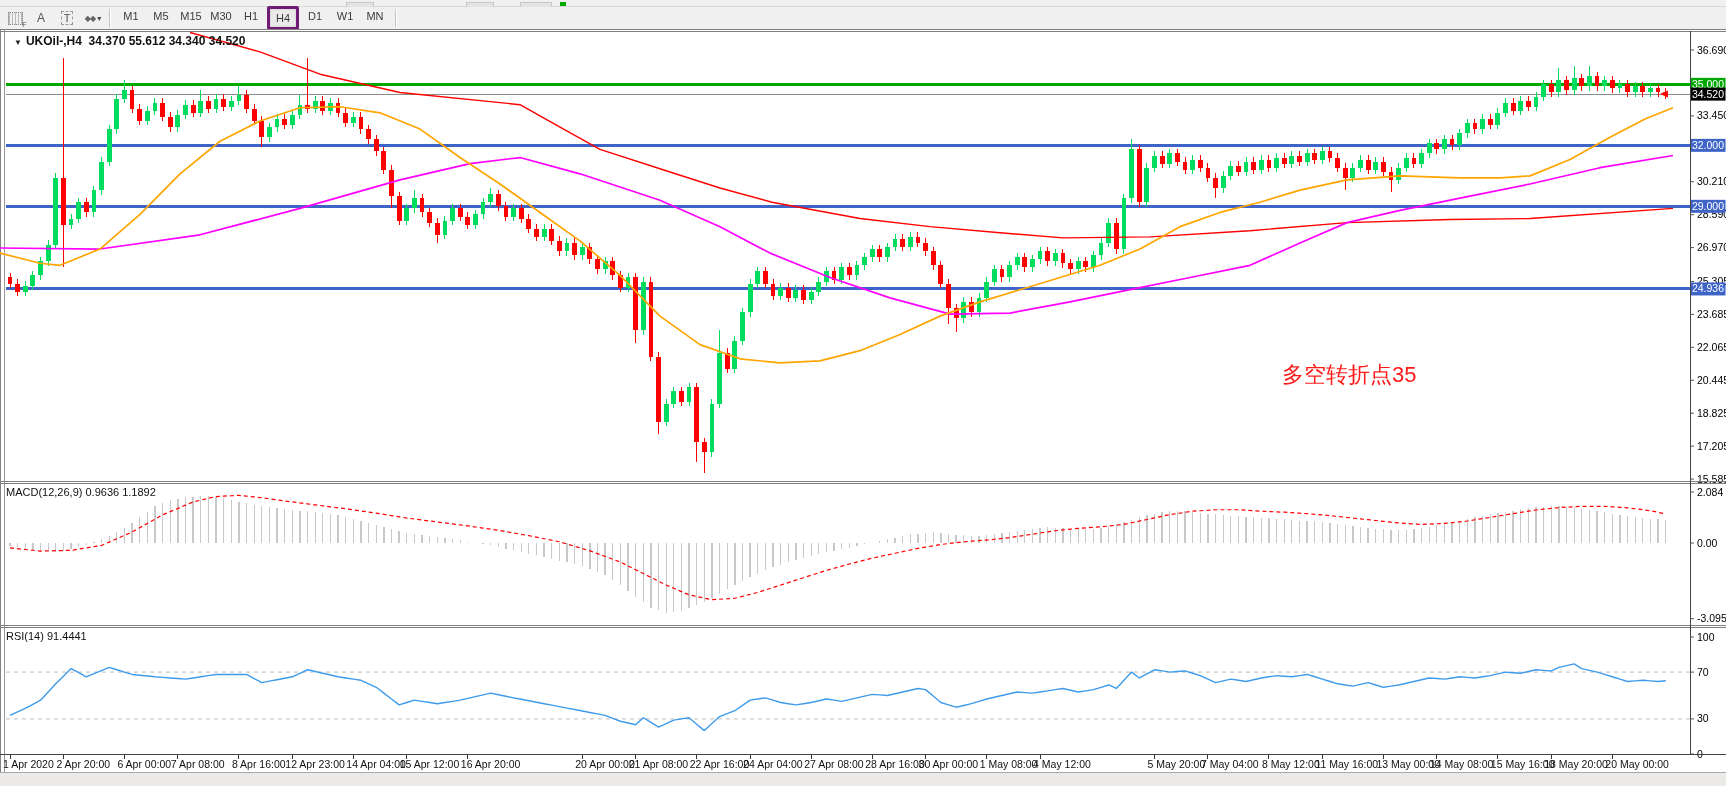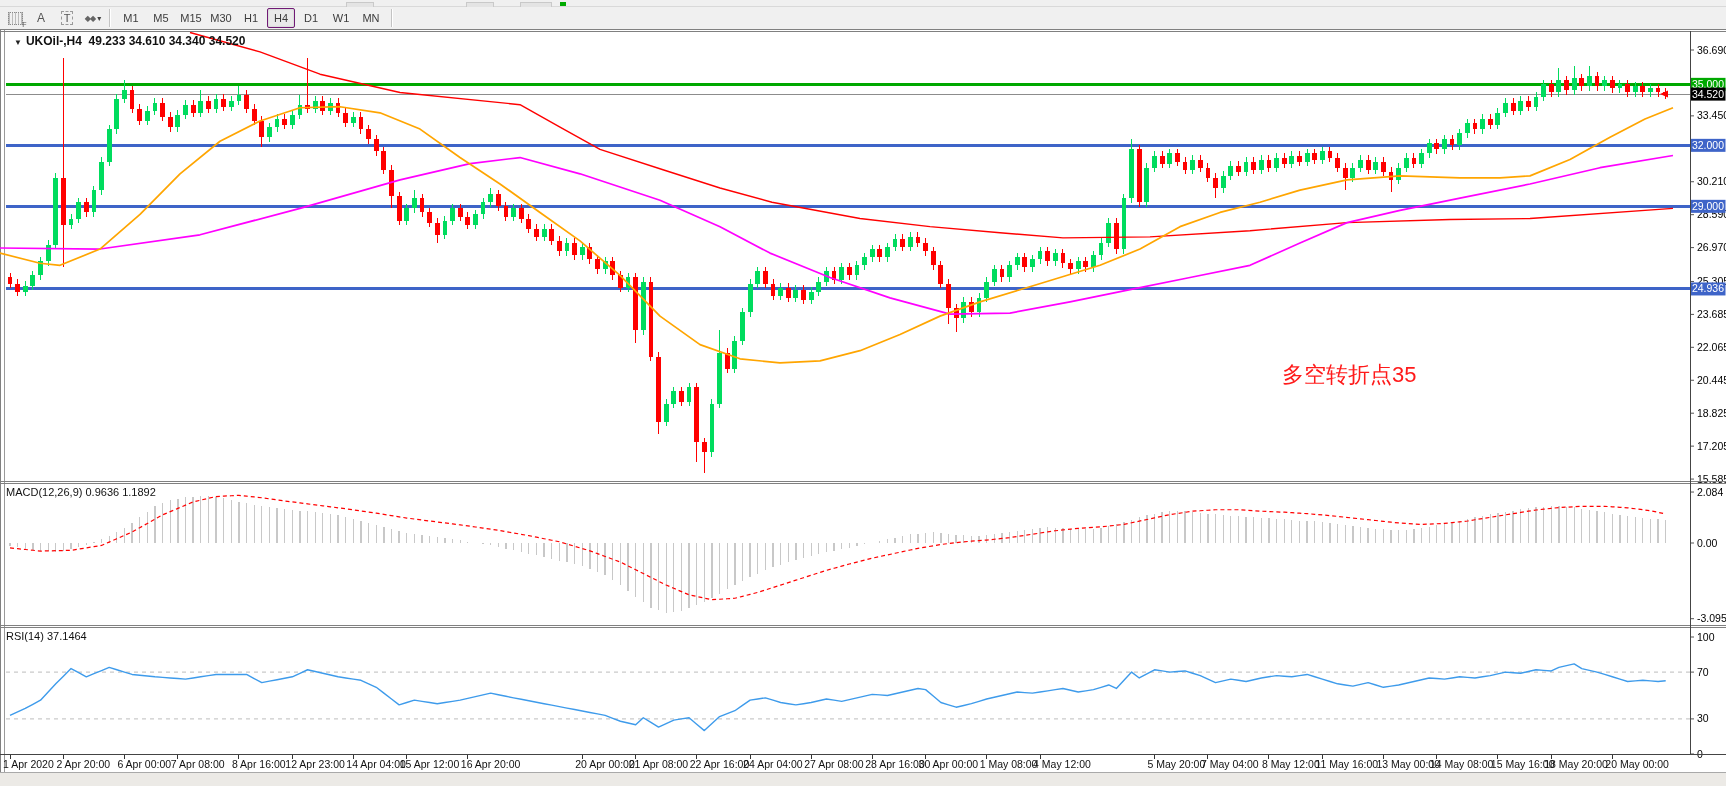--- a/index.html
+++ b/index.html
@@ -14,21 +14,21 @@
              color:#555;font-size:12px;position:relative;cursor:default;}
   .grid-box{width:13px;height:11px;border:1px dotted #8a8a8a;position:relative;
             background:repeating-linear-gradient(90deg,#bbb 0 1px,transparent 1px 3px);}
   .grid-box span{position:absolute;right:-5px;bottom:-4px;font-size:7px;color:#555;}
   .tbox{border:1px dashed #9a9a9a;padding:0 2px;font-size:11px;line-height:12px;}
   .diamonds{font-size:8px;letter-spacing:-1px;color:#666;}
   .caret{font-size:8px;color:#444;margin-left:2px;}
   .tb-sep{width:1px;height:18px;background:#c3c3c3;border-right:1px solid #fff;margin:0 5px;}
   .tf-btn{min-width:26px;height:18px;display:flex;align-items:center;justify-content:center;
           font-size:11px;color:#3c3c3c;border:1px solid transparent;border-radius:2px;margin:17px 1px;cursor:default;}
-  .tf-btn.active{background:#eaeaea;border:1px solid #701a75;box-shadow:inset 0 0 2px #bbb;}
+  .tf-btn.active{background:#eaeaea;border:3px solid #701a75;box-shadow:inset 0 0 2px #bbb;}
   #chart-frame{position:absolute;left:0;top:29px;width:1726px;height:757px;background:#fff;
                border-top:1px solid #808080;border-left:1px solid #808080;box-sizing:border-box;}
   #chart-frame .inner-edge{position:absolute;left:3px;top:0;width:1px;height:743px;background:#9a9a9a;}
   #plot-svg{position:absolute;left:0;top:0;}
   #chart-title{position:absolute;left:14px;top:34px;font-size:12px;font-weight:bold;color:#111;}
   #chart-title .dd{font-size:8px;color:#222;margin-right:4px;font-weight:normal;}
   .ind-label{position:absolute;font-size:11px;color:#111;text-align:right;}
   #macd-label{left:6px;top:486px;}
   #rsi-label{left:6px;top:630px;}
   #annotation{position:absolute;left:1282px;top:360px;font-size:22px;color:#ff1a1a;white-space:nowrap;}
@@ -864,25 +864,25 @@
       <line x1="0" y1="481" x2="1726" y2="481" stroke="#808080"></line>
       <line x1="0" y1="483.5" x2="1726" y2="483.5" stroke="#808080"></line>
       <line x1="0" y1="625" x2="1726" y2="625" stroke="#808080"></line>
       <line x1="0" y1="627.5" x2="1726" y2="627.5" stroke="#808080"></line>
       <line x1="0" y1="754" x2="1726" y2="754" stroke="#444"></line>
       <line x1="1690" y1="31" x2="1690" y2="754" stroke="#444"></line>
     </g>
   </svg>
 
 <div id="chart-title">
-  <span class="dd">▼</span><span>UKOil-,H4</span>&nbsp;&nbsp;<span>49.233 34.610 34.340 34.520</span>
+  <span class="dd">▼</span><span>UKOil-,H4</span>&nbsp;&nbsp;<span>34.370 55.612 34.340 34.520</span>
 </div>
 
 <div id="macd-label" class="ind-label">
   <span>MACD(12,26,9)</span>&nbsp;<span>0.9636 1.1892</span>
 </div>
 <div id="rsi-label" class="ind-label">
-  <span>RSI(14)</span>&nbsp;<span>37.1464</span>
+  <span>RSI(14)</span>&nbsp;<span>91.4441</span>
 </div>
 
 <div id="annotation">多空转折点35</div>
 
 <div id="bottom-strip"></div>
 
 </body></html>

